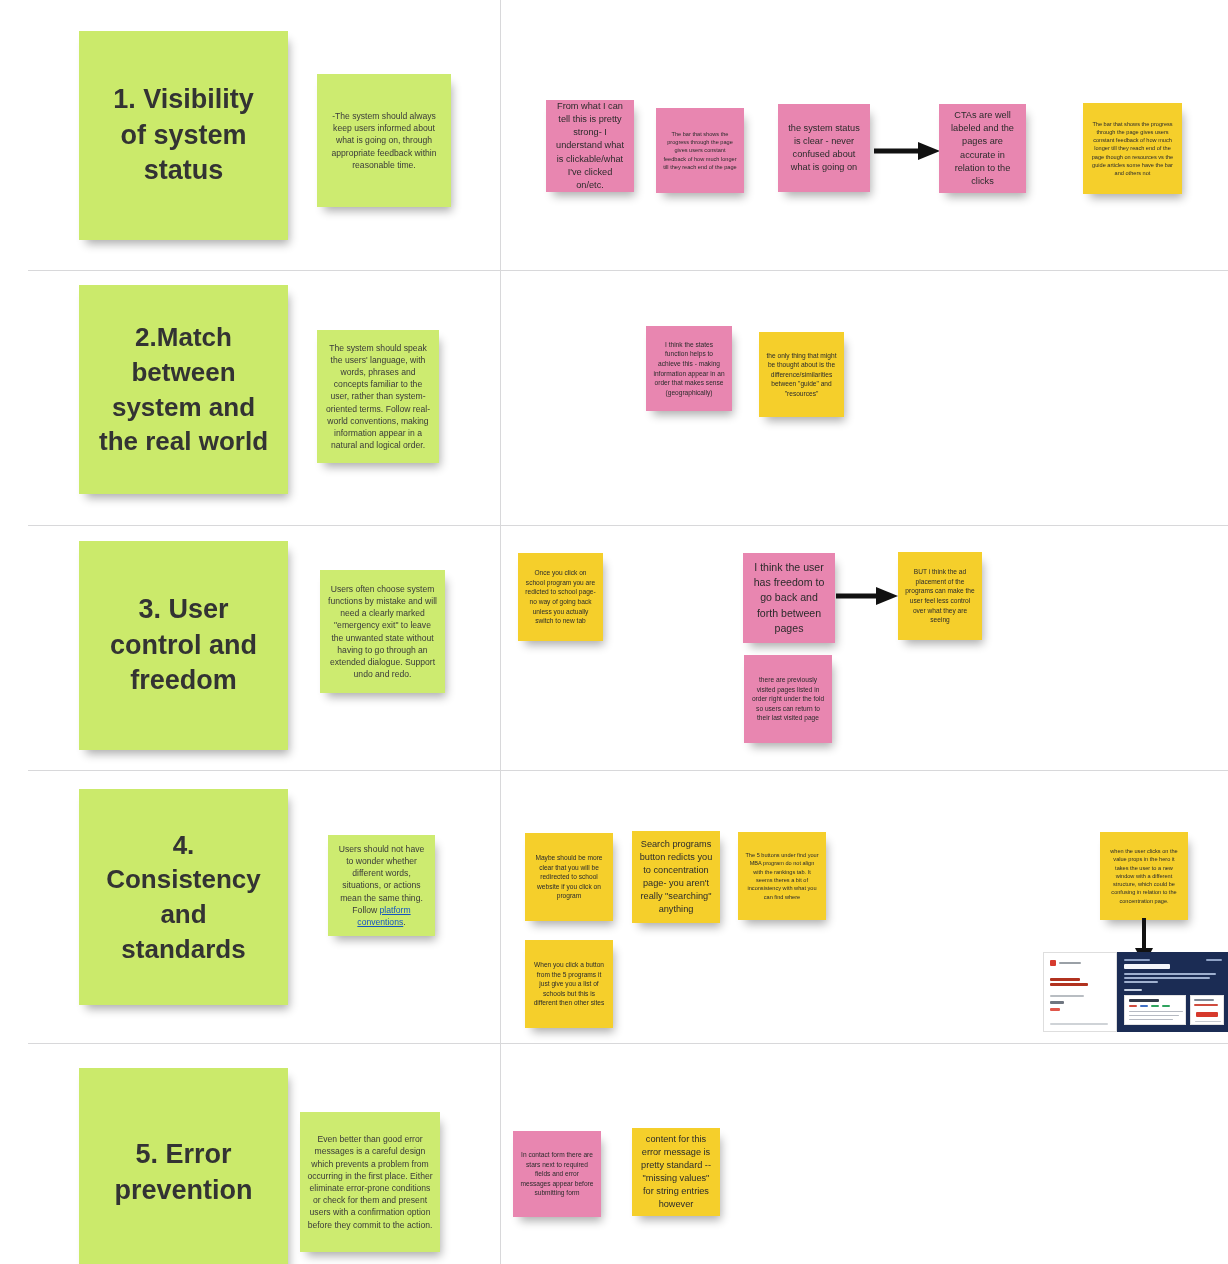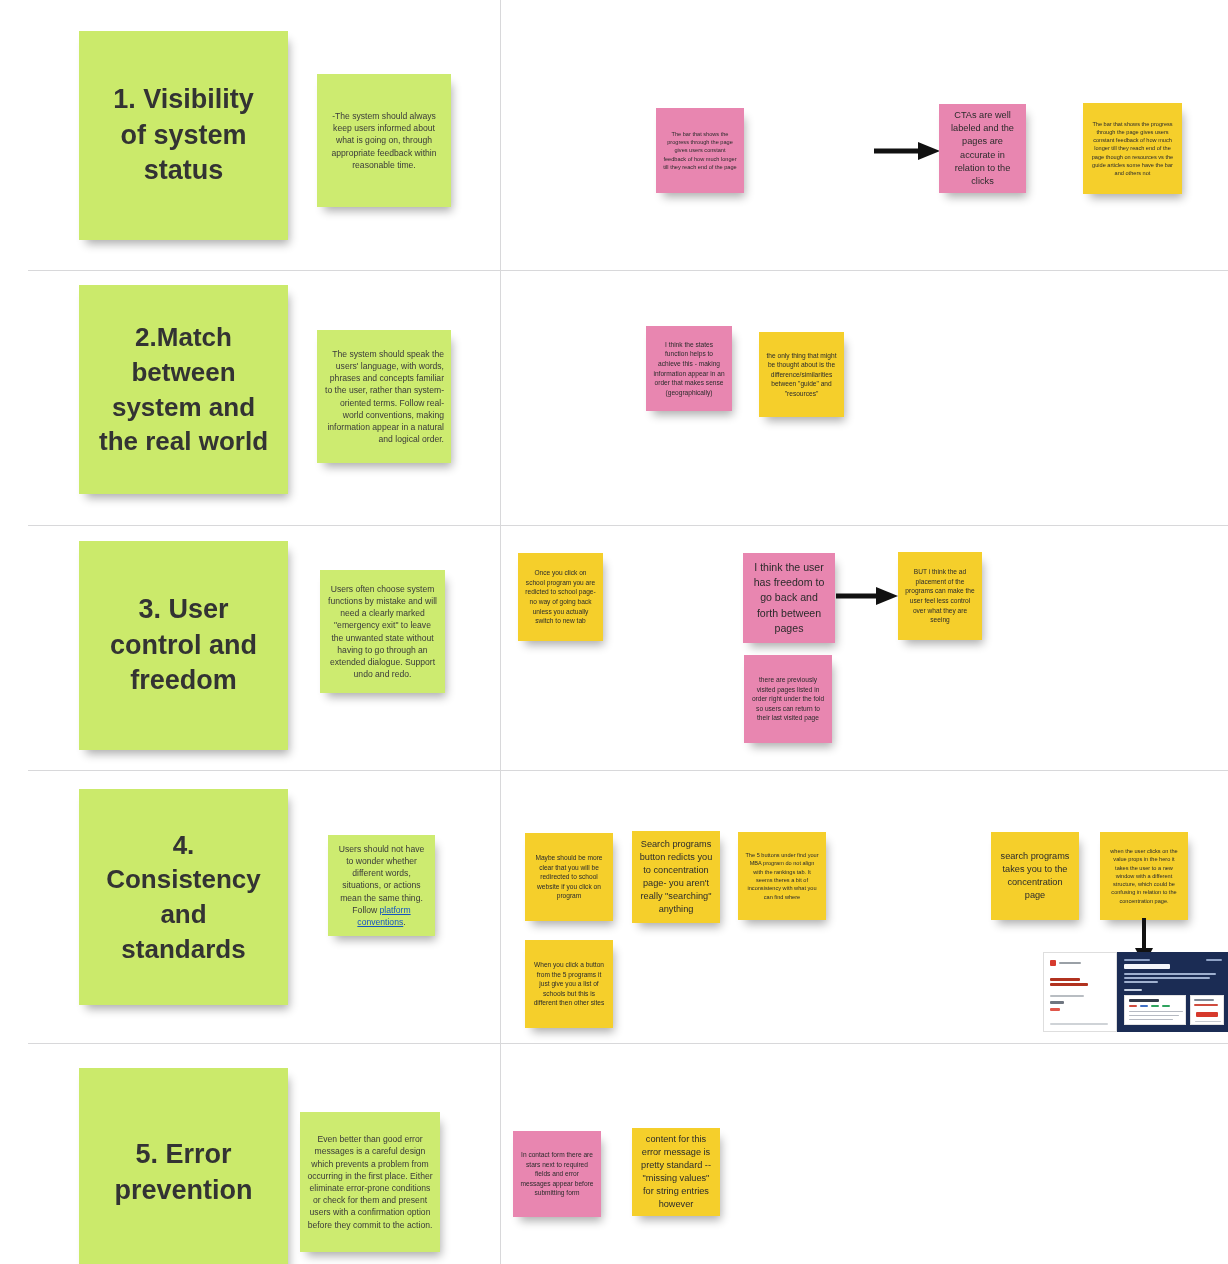--- a/index.html
+++ b/index.html
@@ -117,41 +117,47 @@
 
   <div class="note green title-note" style="left:79px;top:31px;width:209px;height:209px;">
     <span class="txt">1. Visibility
 of system
 status</span>
   </div>
   <div class="note green2 desc-note" style="left:317px;top:74px;width:134px;height:133px;">
     <span class="txt">-The system should always keep users informed about what is going on, through appropriate feedback within reasonable time.</span>
   </div>
 
+  <div class="note pink obs-md" style="left:546px;top:100px;width:88px;height:92px;">
+    <span class="txt">From what I can tell this is pretty strong- I understand what is clickable/what I've clicked on/etc.</span>
+  </div>
   <div class="note pink obs-xs" style="left:656px;top:108px;width:88px;height:85px;">
     <span class="txt">The bar that shows the progress through the page gives users constant feedback of how much longer till they reach end of the page</span>
+  </div>
+  <div class="note pink obs-md" style="left:778px;top:104px;width:92px;height:88px;">
+    <span class="txt">the system status is clear - never confused about what is going on</span>
   </div>
   <svg class="arrow-h" style="left:874px;top:140px;width:68px;" viewBox="0 0 68 22" preserveAspectRatio="none">
     <path d="M0 11 L48 11" stroke="#111" stroke-width="5" fill="none"></path>
     <path d="M44 2 L66 11 L44 20 Z" fill="#111"></path>
   </svg>
   <div class="note pink obs-md" style="left:939px;top:104px;width:87px;height:89px;">
     <span class="txt">CTAs are well labeled and the pages are accurate in relation to the clicks</span>
   </div>
   <div class="note yellow obs-xs" style="left:1083px;top:103px;width:99px;height:91px;">
     <span class="txt">The bar that shows the progress through the page gives users constant feedback of how much longer till they reach end of the page though on resources vs the guide articles some have the bar and others not</span>
   </div>
 
   <div class="note green title-note sm" style="left:79px;top:285px;width:209px;height:209px;justify-content:center;">
     <span class="txt">2.Match
 between
 system and
 the real world</span>
   </div>
-  <div class="note green2 desc-note" style="left:317px;top:330px;width:134px;height:133px;text-align:right;">
+  <div class="note green2 desc-note" style="left:317px;top:330px;width:122px;height:133px;">
     <span class="txt">The system should speak the users' language, with words, phrases and concepts familiar to the user, rather than system-oriented terms. Follow real-world conventions, making information appear in a natural and logical order.</span>
   </div>
 
   <div class="note pink obs-sm" style="left:646px;top:326px;width:86px;height:85px;">
     <span class="txt">I think the states function helps to achieve this - making information appear in an order that makes sense (geographically)</span>
   </div>
   <div class="note yellow obs-sm" style="left:759px;top:332px;width:85px;height:85px;">
     <span class="txt">the only thing that might be thought about is the difference/similarities between "guide" and "resources"</span>
   </div>
 
@@ -192,23 +198,20 @@
   </div>
 
   <div class="note yellow obs-sm" style="left:525px;top:833px;width:88px;height:88px;">
     <span class="txt">Maybe should be more clear that you will be redirected to school website if you click on program</span>
   </div>
   <div class="note yellow obs-md" style="left:632px;top:831px;width:88px;height:92px;">
     <span class="txt">Search programs button redicts you to concentration page- you aren't really "searching" anything</span>
   </div>
   <div class="note yellow obs-xs" style="left:738px;top:832px;width:88px;height:88px;">
     <span class="txt">The 5 buttons under find your MBA program do not align with the rankings tab. It seems theres a bit of inconsistency with what you can find where</span>
-  </div>
-  <div class="note yellow obs-md" style="left:991px;top:832px;width:88px;height:88px;">
-    <span class="txt">search programs takes you to the concentration page</span>
   </div>
   <div class="note yellow obs-xs" style="left:1100px;top:832px;width:88px;height:88px;">
     <span class="txt">when the user clicks on the value props in the hero it takes the user to a new window with a different structure, which could be confusing in relation to the concentration page.</span>
   </div>
   <div class="note yellow obs-sm" style="left:525px;top:940px;width:88px;height:88px;">
     <span class="txt">When you click a button from the 5 programs it just give you a list of schools but this is different then other sites</span>
   </div>
 
   <svg class="arrow-v" style="left:1133px;top:918px;height:48px;width:22px;" viewBox="0 0 22 48" preserveAspectRatio="none">
     <path d="M11 0 L11 32" stroke="#111" stroke-width="4" fill="none"></path>

